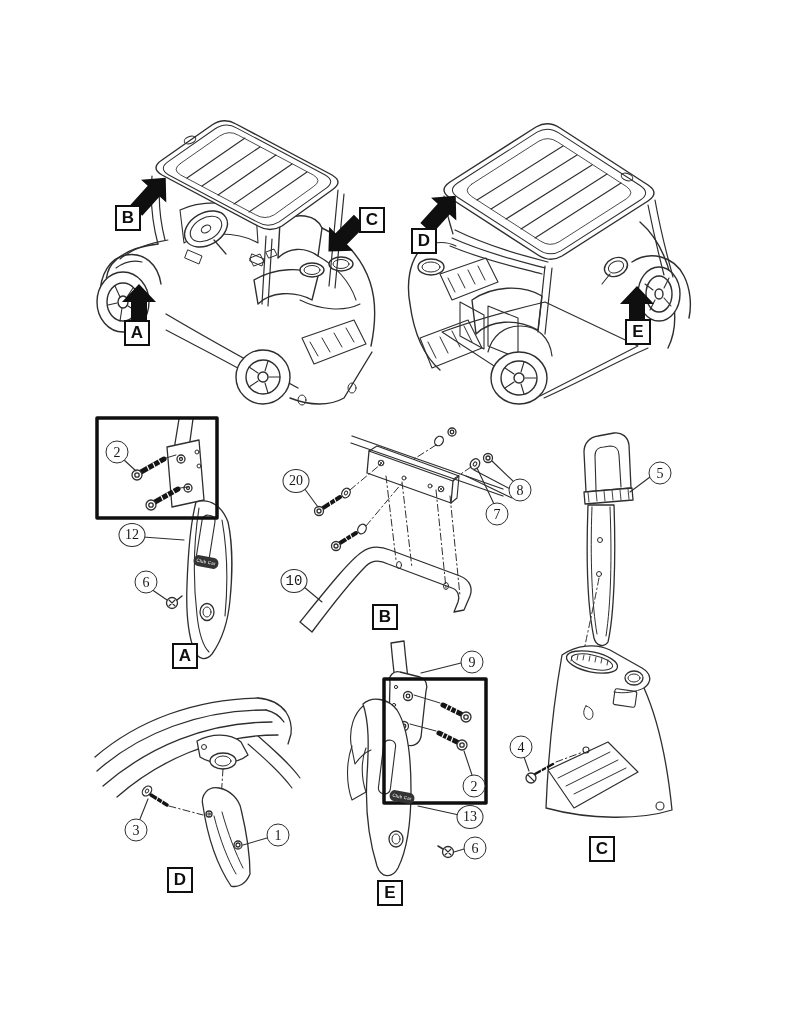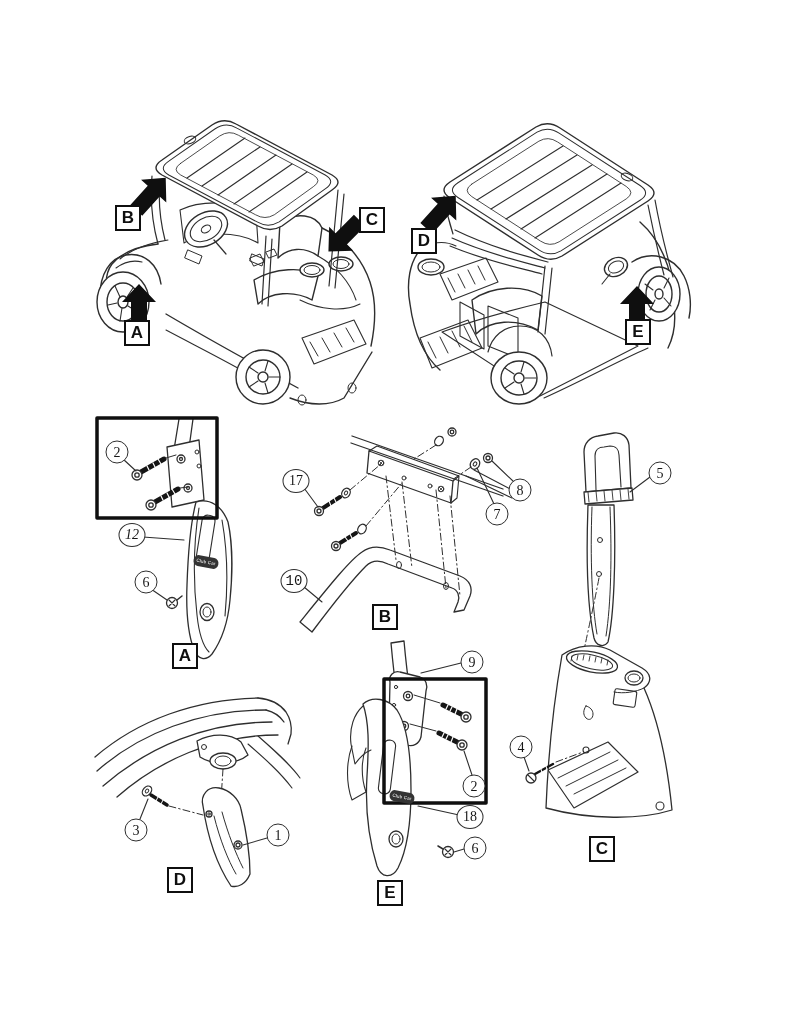--- a/index.html
+++ b/index.html
@@ -345,35 +345,35 @@
   <div class="letterbox" style="left:424px;top:241px;">D</div>
   <div class="letterbox" style="left:638px;top:332px;">E</div>
 
   <div class="letterbox" style="left:185px;top:656px;">A</div>
   <div class="letterbox" style="left:385px;top:617px;">B</div>
   <div class="letterbox" style="left:602px;top:849px;">C</div>
   <div class="letterbox" style="left:180px;top:880px;">D</div>
   <div class="letterbox" style="left:390px;top:893px;">E</div>
 
   <div class="callout" style="left:117px;top:452px;">2</div>
-  <div class="callout wide" style="left:132px;top:535px;font-style:italic;">12</div>
+  <div class="callout wide" style="left:132px;top:535px;">12</div>
   <div class="callout" style="left:146px;top:582px;">6</div>
 
-  <div class="callout wide" style="left:296px;top:481px;">17</div>
+  <div class="callout wide" style="left:296px;top:481px;">20</div>
   <div class="callout" style="left:497px;top:514px;">7</div>
   <div class="callout" style="left:520px;top:490px;">8</div>
   <div class="callout wide" style="left:294px;top:581px;font-family:Liberation Mono, monospace;">10</div>
 
   <div class="callout" style="left:660px;top:473px;">5</div>
   <div class="callout" style="left:521px;top:747px;">4</div>
 
   <div class="callout" style="left:136px;top:830px;">3</div>
   <div class="callout" style="left:278px;top:835px;">1</div>
 
   <div class="callout" style="left:472px;top:662px;">9</div>
   <div class="callout" style="left:474px;top:786px;">2</div>
-  <div class="callout wide" style="left:470px;top:817px;">18</div>
+  <div class="callout wide" style="left:470px;top:817px;">13</div>
   <div class="callout" style="left:475px;top:848px;">6</div>
 
   <div class="badge" style="left:206px;top:562px;">Club Car</div>
   <div class="badge" style="left:402px;top:797px;">Club Car</div>
 
 </div>
 
 </body></html>

